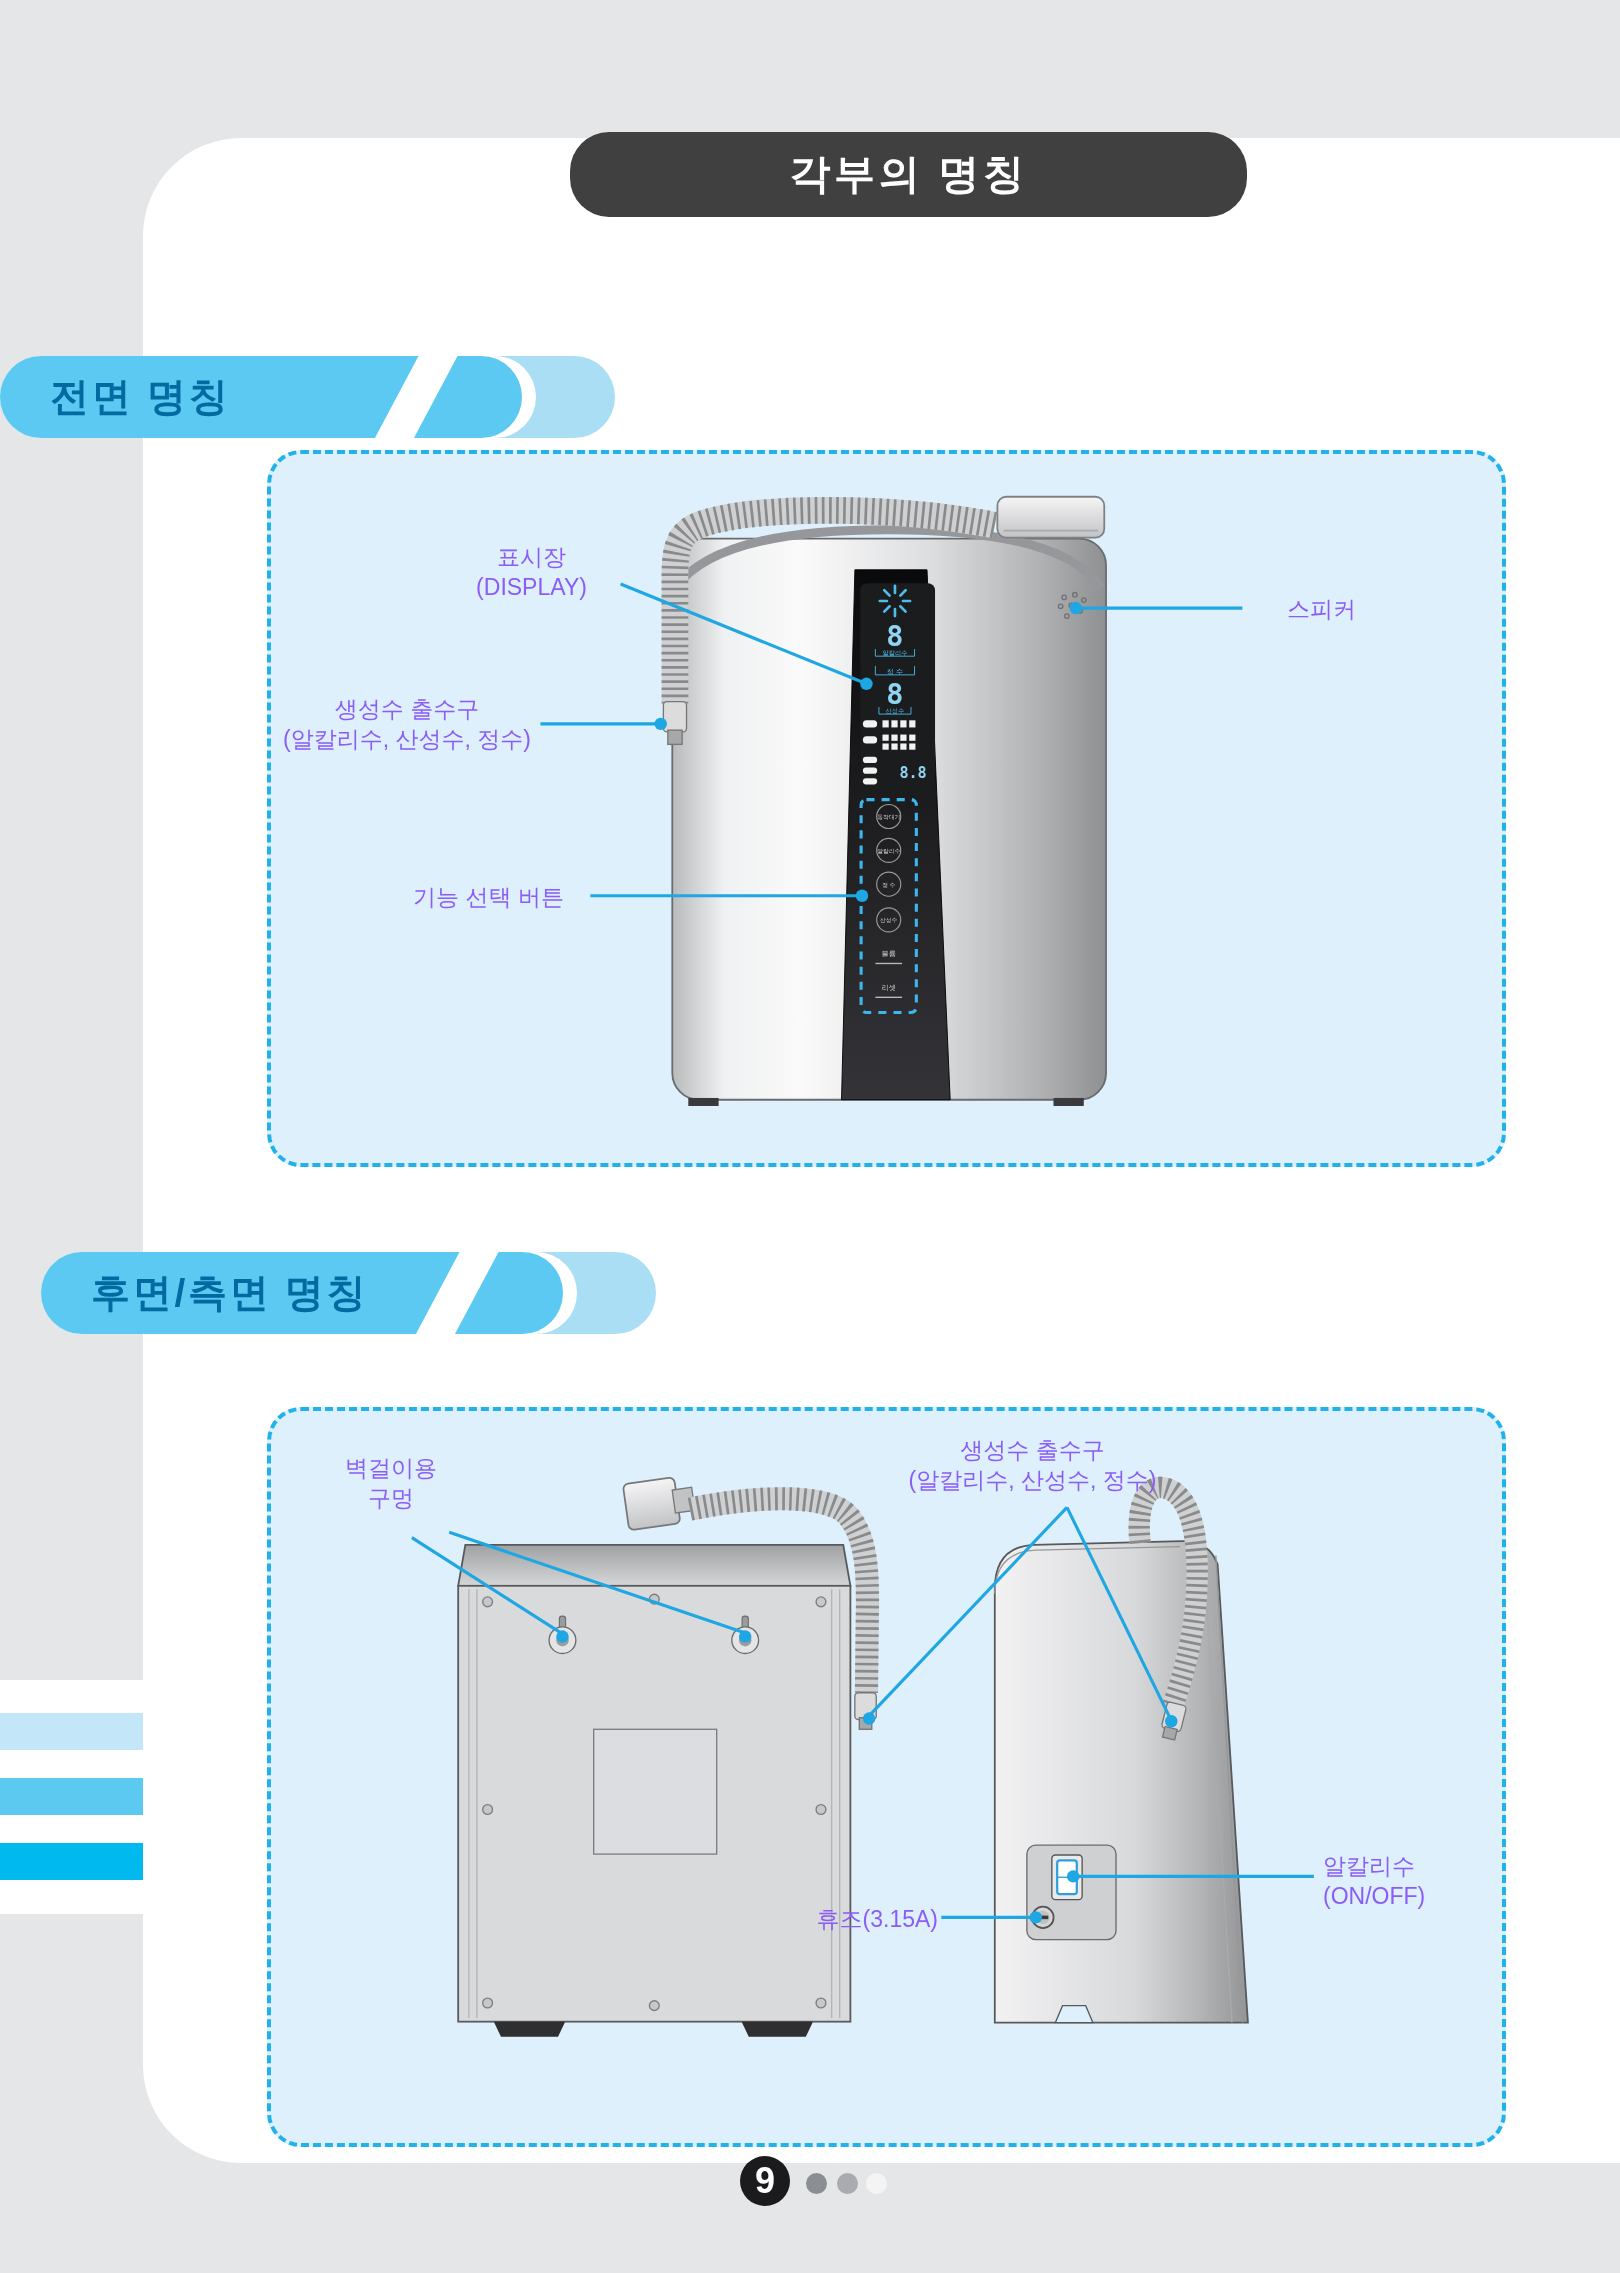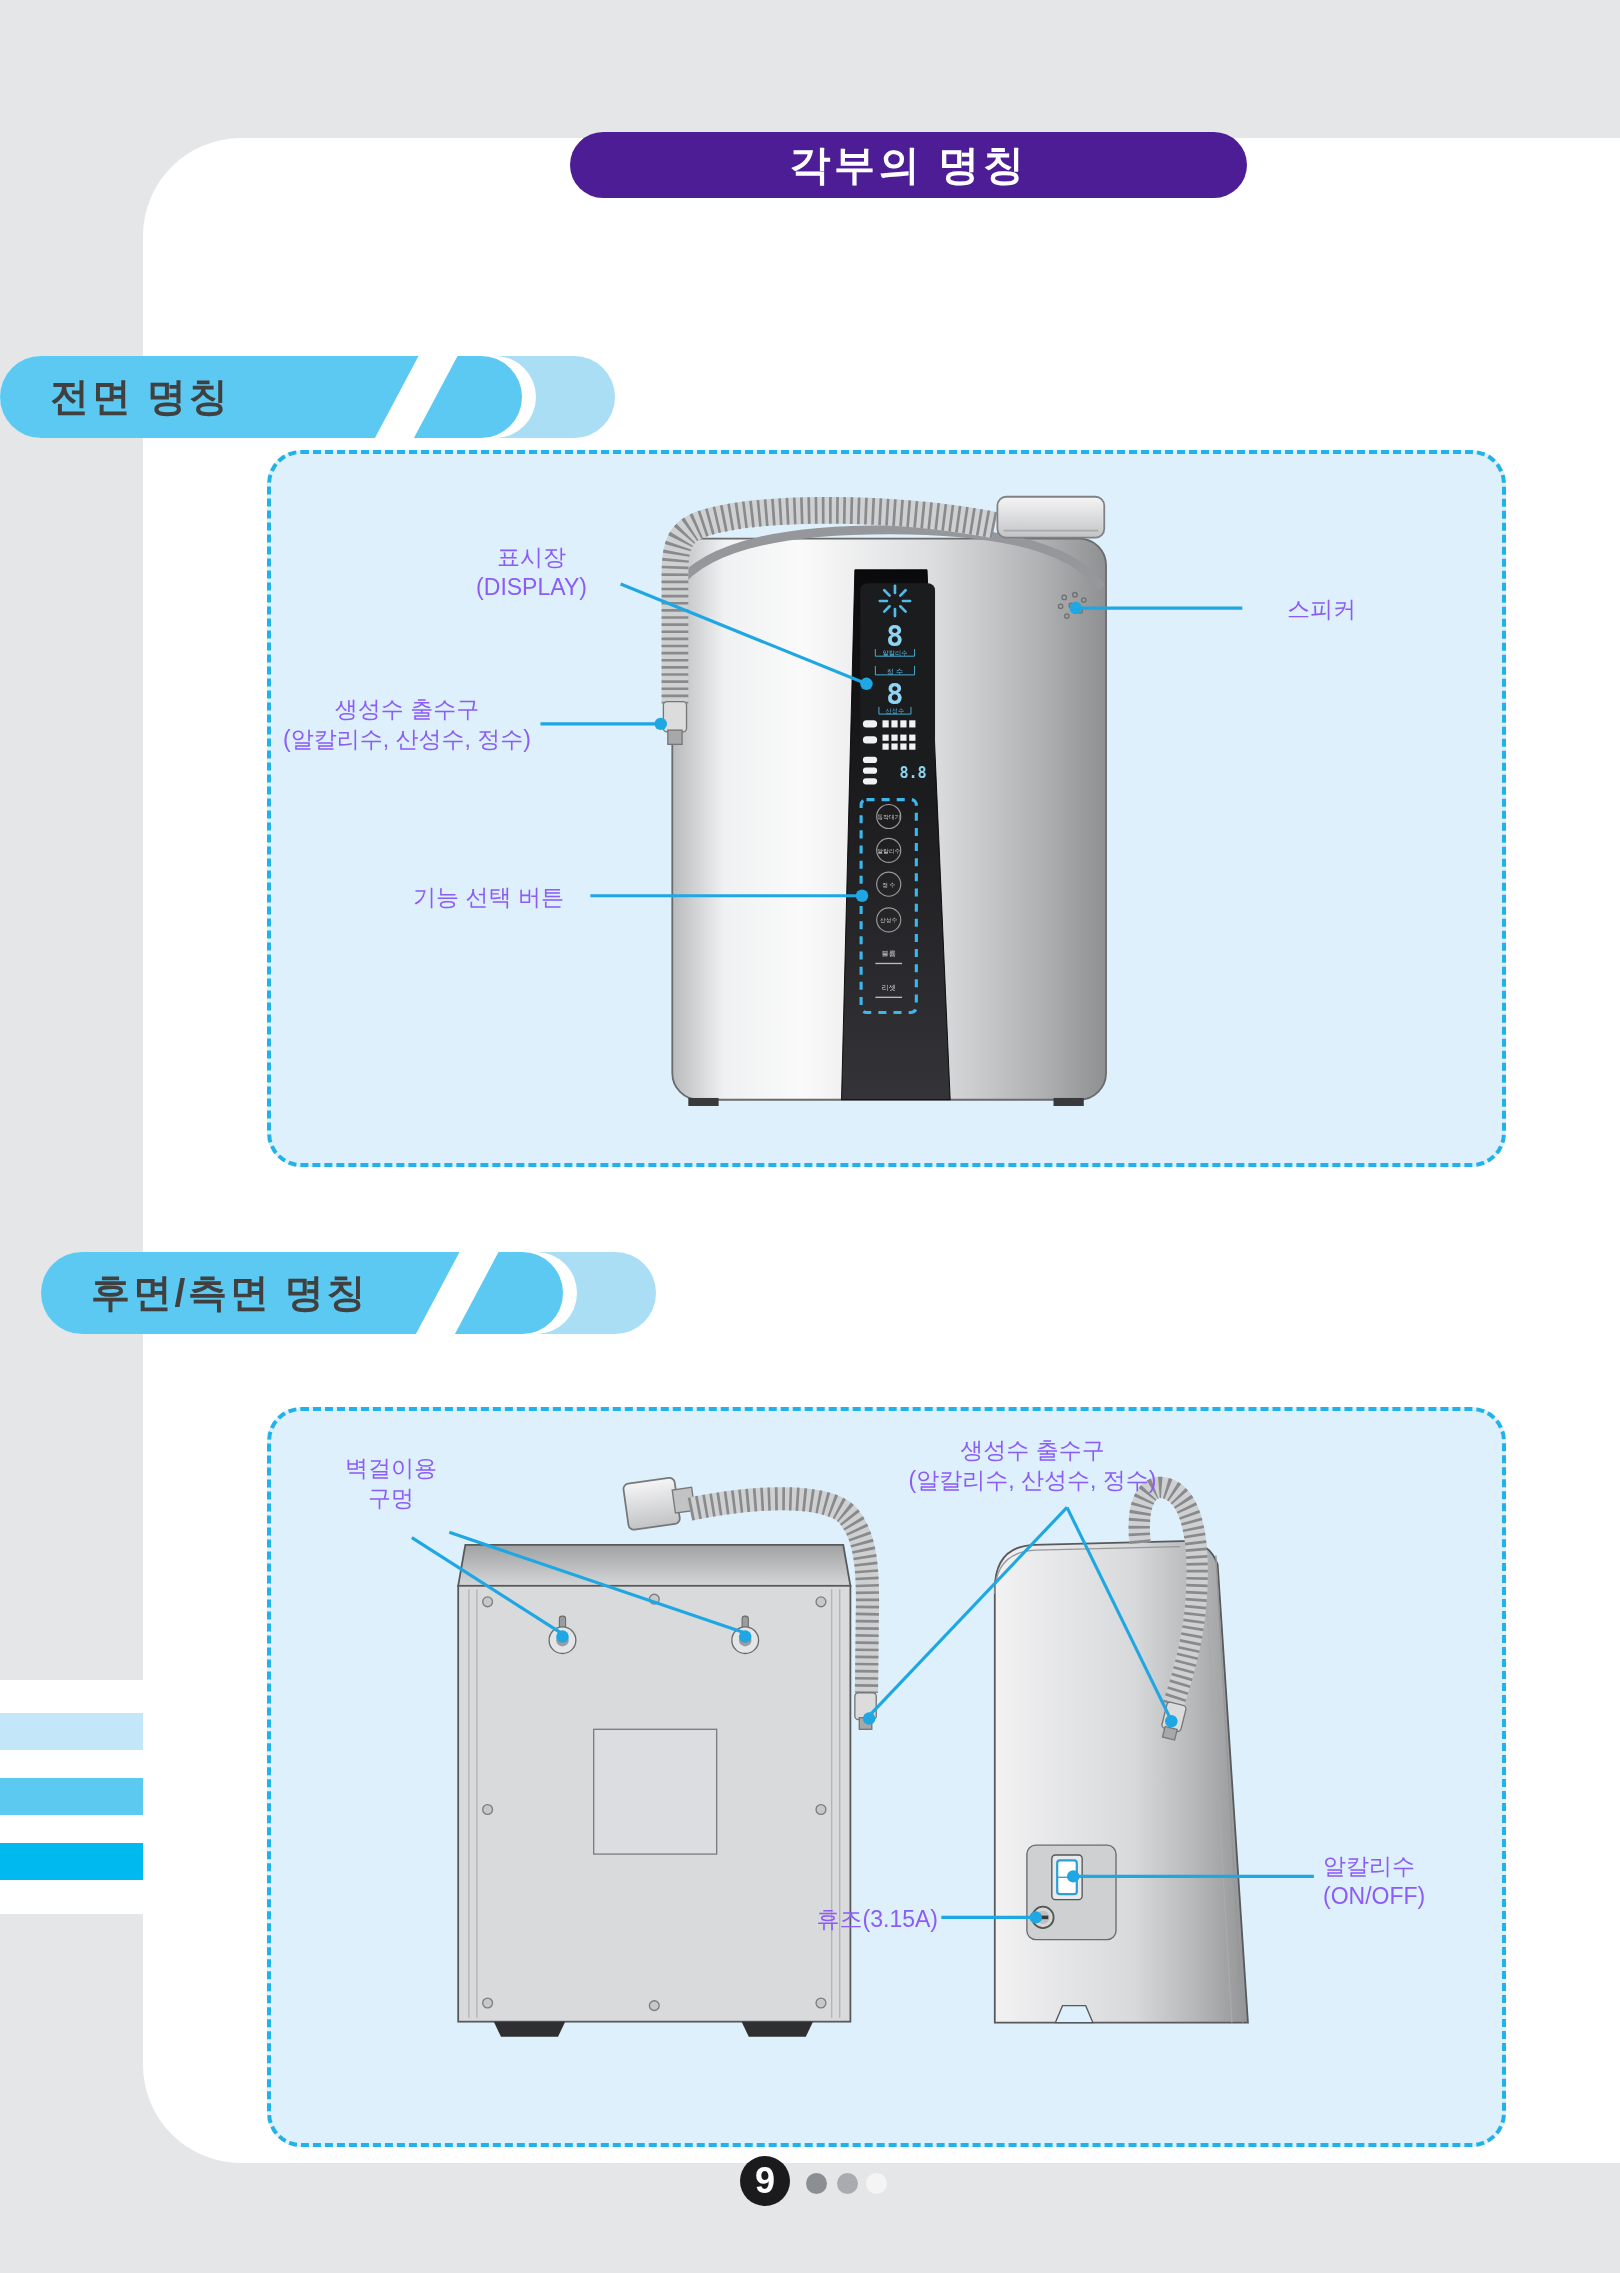--- a/index.html
+++ b/index.html
@@ -7,30 +7,30 @@
   #page{position:relative;width:1621px;height:2273px;background:#e5e6e8;overflow:hidden;}
   .card{position:absolute;left:143px;top:138px;width:1478px;height:2025px;background:#ffffff;
         border-radius:98px 0 0 98px;}
   
   .stripe-band{position:absolute;left:0;top:1680px;width:143px;height:234px;background:#ffffff;}
   .stripe{position:absolute;left:0;width:143px;height:37px;}
   .stripe.s1{top:33px;background:#c3e6f8;}
   .stripe.s2{top:98px;background:#5cc9f1;}
   .stripe.s3{top:163px;background:#00b9ef;}
   
-  .title-banner{position:absolute;left:570px;top:132px;width:677px;height:66px;background:#4c1d95;
+  .title-banner{position:absolute;left:570px;top:132px;width:677px;height:85px;background:#404040;
         border-radius:39px;display:flex;align-items:center;justify-content:center;}
   .title-banner span{color:#ffffff;font-size:41px;font-weight:bold;letter-spacing:3.6px;}
   
   .section-header{position:absolute;width:615px;height:82px;background:#a9def5;border-radius:41px;}
   .sh-white{position:absolute;left:0;top:0;width:536px;height:82px;background:#ffffff;border-radius:41px;}
   .sh-blue{position:absolute;left:0;top:0;width:522px;height:82px;background:#5bc9f1;border-radius:41px;overflow:hidden;}
   .sh-slash{position:absolute;left:397px;top:-10.7px;width:39px;height:103px;background:#ffffff;transform:skewX(-28deg);}
   .sh-text{position:absolute;left:50px;top:0;height:82px;display:flex;align-items:center;
-        color:#404040;font-size:39px;font-weight:bold;letter-spacing:2.7px;}
+        color:#0369a1;font-size:39px;font-weight:bold;letter-spacing:2.7px;}
   
   .content-box{position:absolute;left:267px;width:1239px;background:#ddf0fb;
         border:4.5px dashed #22b2ea;border-radius:34px;box-sizing:border-box;}
   .content-box svg{position:absolute;left:0;top:0;}
   
   .callout{position:absolute;color:#8b5cf6;font-size:23px;line-height:1.3;text-align:center;}
   
   .page-badge{position:absolute;left:740px;top:2156px;width:50px;height:50px;border-radius:50%;
         background:#1b1b1d;display:flex;align-items:center;justify-content:center;}
   .page-badge span{color:#ffffff;font-size:36px;font-weight:bold;}

